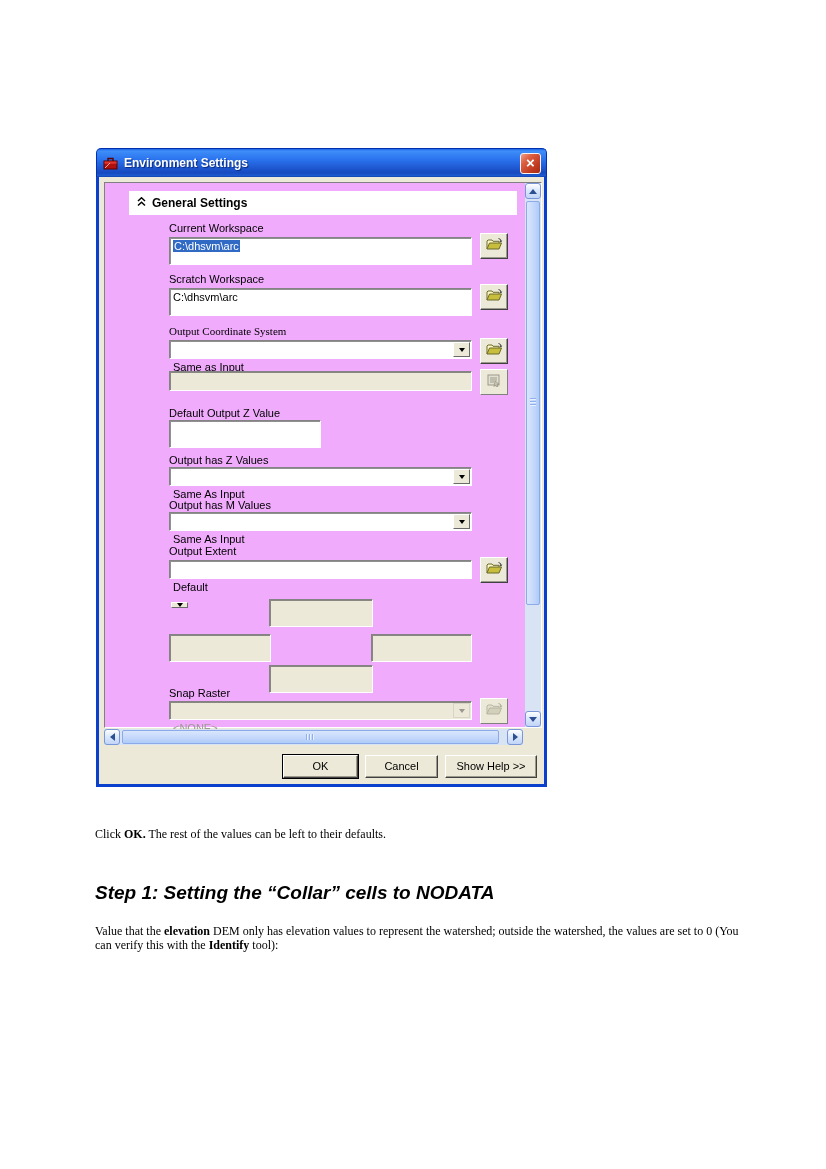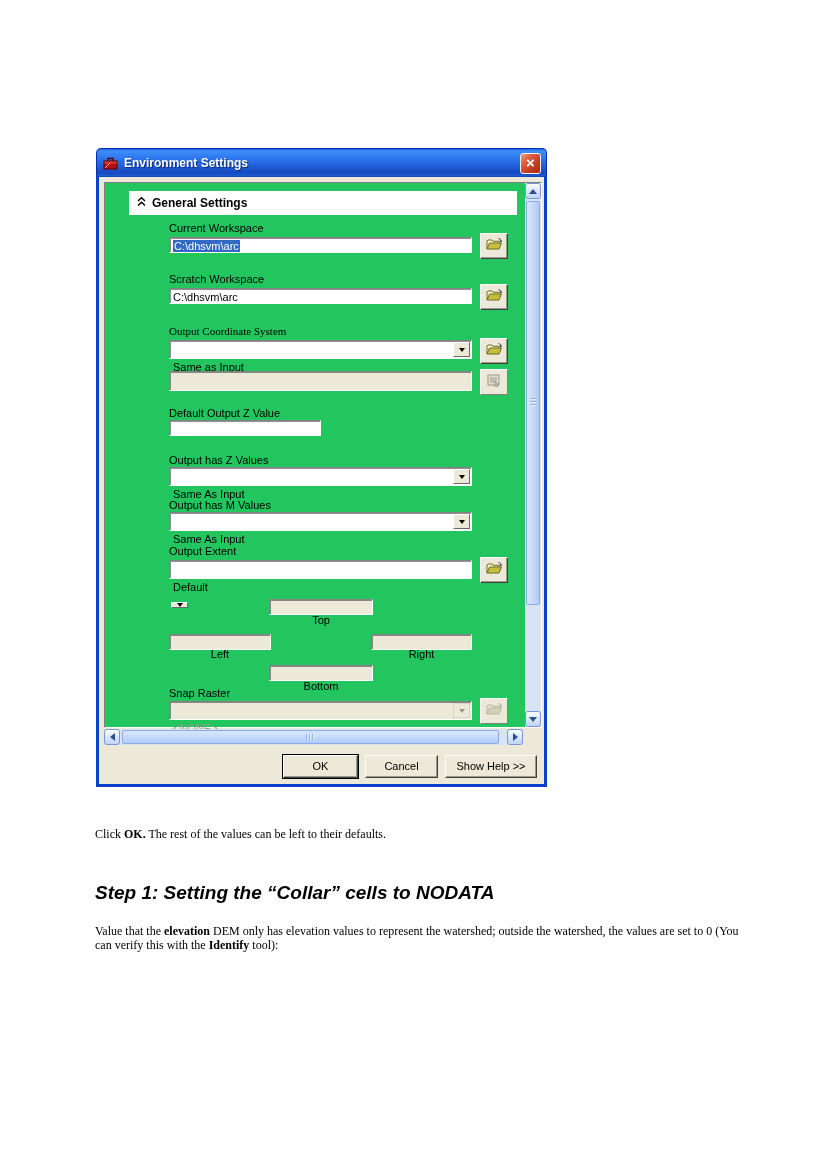--- a/index.html
+++ b/index.html
@@ -14,29 +14,29 @@
   .titlebar .ticon{width:17px;height:16px;margin-right:5px;flex:0 0 auto;}
   .titlebar .ttext{color:#fff;font-weight:bold;font-size:12px;text-shadow:1px 1px 1px #0A2A7A;}
   .closebtn{margin-left:auto;width:21px;height:21px;box-sizing:border-box;border:1px solid #F2F2F2;
     border-radius:3px;background:linear-gradient(135deg,#F0A088 0%,#DD6044 30%,#C03A20 70%,#A82A12 100%);
     color:#fff;font-size:15px;font-weight:bold;line-height:18px;text-align:center;}
   .client{height:610px;box-sizing:border-box;background:#ECE9D8;position:relative;
     border-left:3px solid #0A40CC;border-right:3px solid #0A40CC;border-bottom:3px solid #0A40CC;}
 
   
   .panel{position:absolute;left:5px;top:5px;width:438px;height:546px;box-sizing:border-box;
-    border:1px solid;border-color:#808080 #FFFFFF #FFFFFF #808080;background:#22c55e;}
+    border:1px solid;border-color:#808080 #FFFFFF #FFFFFF #808080;background:#f0abfc;}
   .secthead{position:absolute;left:24px;top:8px;width:388px;height:24px;background:#FFFFFF;
     display:flex;align-items:center;font-size:12px;font-weight:bold;color:#000;}
   .secthead .chev{margin:0 6px 0 8px;display:inline-block;}
 
   .lbl{position:absolute;font-size:11px;color:#000;white-space:nowrap;}
   .lbl.center{text-align:center;margin-top:27px;}
 
-  .txt{position:absolute;height:16px;box-sizing:border-box;background:#fff;
+  .txt{position:absolute;height:28px;box-sizing:border-box;background:#fff;
     border:1px solid;border-color:#848284 #FFFFFF #FFFFFF #848284;
     box-shadow:inset 1px 1px 0 rgba(70,70,70,.6);
     font-size:11px;padding:2px 3px;white-space:nowrap;overflow:hidden;}
   .txt .sel{background:#316AC5;color:#fff;padding:0 1px;}
   .txt.dis{background:#ECE9D8;}
 
   .combo{position:absolute;height:19px;box-sizing:border-box;background:#fff;
     border:1px solid;border-color:#848284 #FFFFFF #FFFFFF #848284;
     box-shadow:inset 1px 1px 0 rgba(70,70,70,.6);display:flex;}
   .combo .val{flex:1;font-size:11px;padding:20px 3px;white-space:nowrap;overflow:hidden;}

